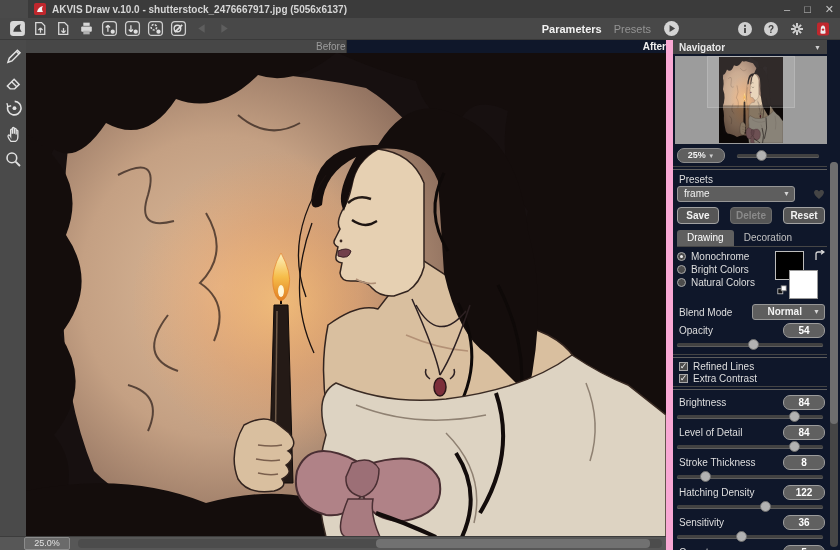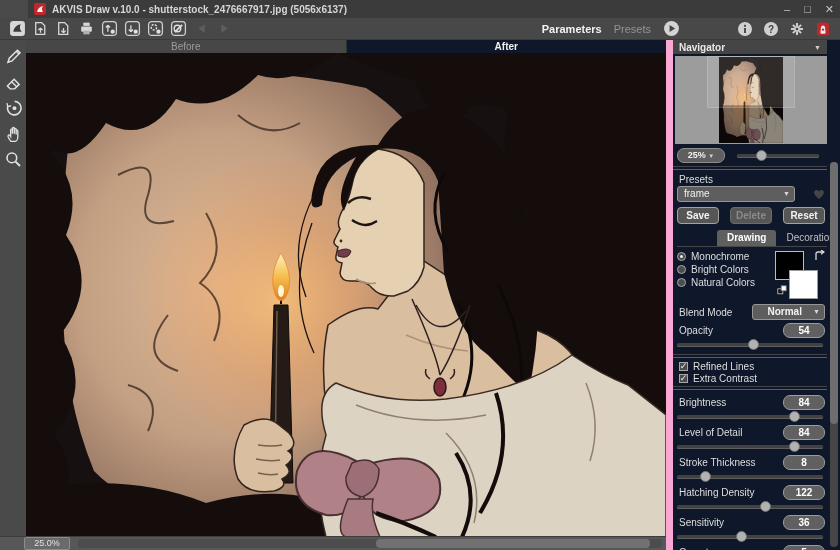--- a/index.html
+++ b/index.html
@@ -24,21 +24,21 @@
   .view-tab.active{color:#f2f2f2;}
   .view-tab.inactive{color:#949494;font-weight:normal;}
   .right-cluster{margin-left:auto;display:flex;align-items:center;gap:8px;}
   
   .toolcol{position:absolute;left:0;top:40px;bottom:0;width:26px;background:#4a4a4a;
            display:flex;flex-direction:column;align-items:center;padding-top:5px;gap:6px;z-index:3;}
   .tool{width:20px;height:20px;display:flex;align-items:center;justify-content:center;border-radius:3px;}
   
   .canvas-wrap{position:absolute;left:26px;top:40px;width:640px;bottom:0;background:#171010;}
   .ba-tabs{position:absolute;left:0;top:0;width:100%;height:13px;display:flex;background:#3f3f3f;}
-  .ba-tab{flex:1;text-align:center;font-size:10px;line-height:13px;}
+  .ba-tab{flex:1;text-align:right;font-size:10px;line-height:13px;}
   .ba-tab.before{background:#474747;color:#9b9b9b;border-right:1px solid #333;}
   .ba-tab.after{background:#0f172a;color:#efefef;font-weight:bold;}
   .art-holder{position:absolute;left:0;top:13px;width:640px;height:484px;overflow:hidden;}
   
   .statusbar{position:absolute;left:0;bottom:0;width:666px;height:14px;background:#575757;
              border-top:1px solid #3c3c3c;display:flex;align-items:center;box-sizing:border-box;z-index:4;}
   .zoom-box{margin-left:24px;width:44px;height:11px;background:#6a6a6a;border:1px solid #8c8c8c;
             border-radius:2px;font-size:9px;line-height:11px;text-align:center;color:#e2e2e2;}
   .hscroll{position:relative;flex:1;height:9px;margin:0 4px 0 8px;background:#4c4c4c;border-radius:4px;}
   .hthumb{position:absolute;top:0;height:9px;left:51%;width:47%;background:#717171;border-radius:4px;}
@@ -63,21 +63,21 @@
          font-size:10px;line-height:14px;color:#f2f2f2;padding:0 14px 0 6px;}
   .combo .car{position:absolute;right:4px;top:0;font-size:7px;color:#d5d5d5;line-height:14px;}
   .preset-row{display:flex;align-items:center;gap:16px;padding:0 0 0 4px;}
   .preset-row .combo{flex:1;}
   .btn-row{display:flex;gap:11px;padding:5px 2px 4px 4px;}
   .pbtn{flex:1;height:15px;background:#565656;border:1px solid #a2a2a2;border-radius:4px;
         font-size:10px;font-weight:bold;line-height:15px;text-align:center;color:#f2f2f2;}
   .pbtn.disabled{border-color:#6b6b6b;color:#8a8a8a;}
   .style-tabs{display:flex;height:16px;margin:2px 0 0 4px;border-bottom:1px solid #464646;}
   .stab{padding:0 10px;font-size:10px;line-height:16px;color:#c0c0c0;border-radius:3px 3px 0 0;}
-  .stab.active{background:#5f5f5f;color:#ffffff;font-weight:bold;margin-left:40px;}
+  .stab.active{background:#5f5f5f;color:#ffffff;font-weight:normal;}
   .modes-row{display:flex;padding:4px 2px 0 4px;}
   .radio-col{flex:1;display:flex;flex-direction:column;gap:3px;}
   .radio-line{display:flex;align-items:center;gap:5px;font-size:10px;color:#dedede;height:10px;}
   .rdot{width:9px;height:9px;border-radius:50%;border:1px solid #a8a8a8;background:#4c4c4c;
         box-sizing:border-box;position:relative;flex:0 0 auto;}
   .rdot.sel::after{content:"";position:absolute;left:2px;top:2px;width:3px;height:3px;
                    border-radius:50%;background:#efefef;}
   .swatches{position:relative;width:54px;height:48px;flex:0 0 auto;}
   .sw-fg{position:absolute;left:4px;top:0;width:27px;height:27px;border:1px solid #bdbdbd;}
   .sw-bg{position:absolute;left:18px;top:19px;width:27px;height:27px;border:1px solid #9a9a9a;}

